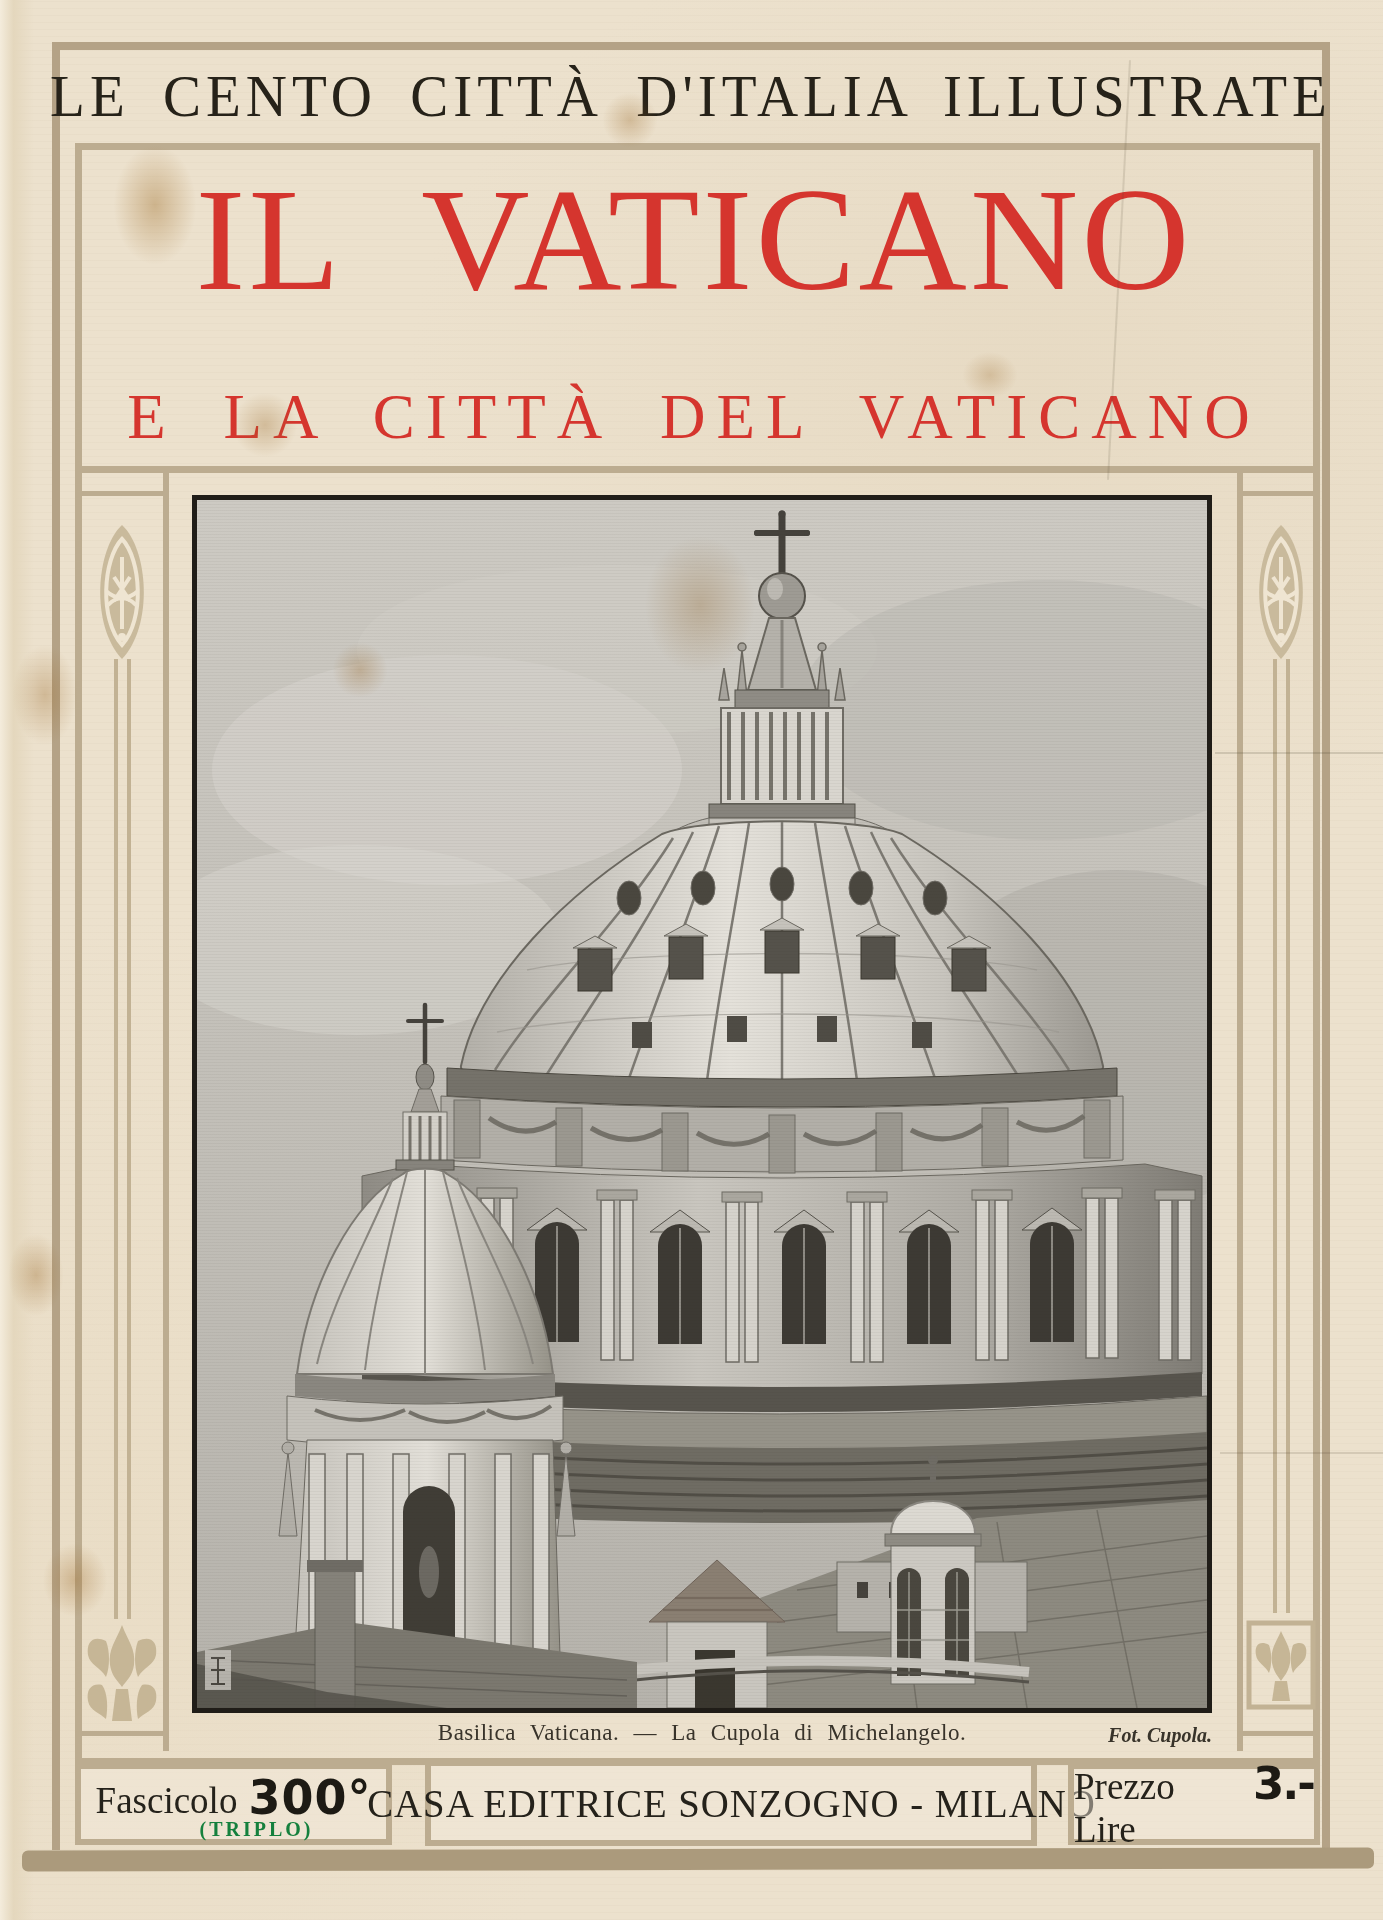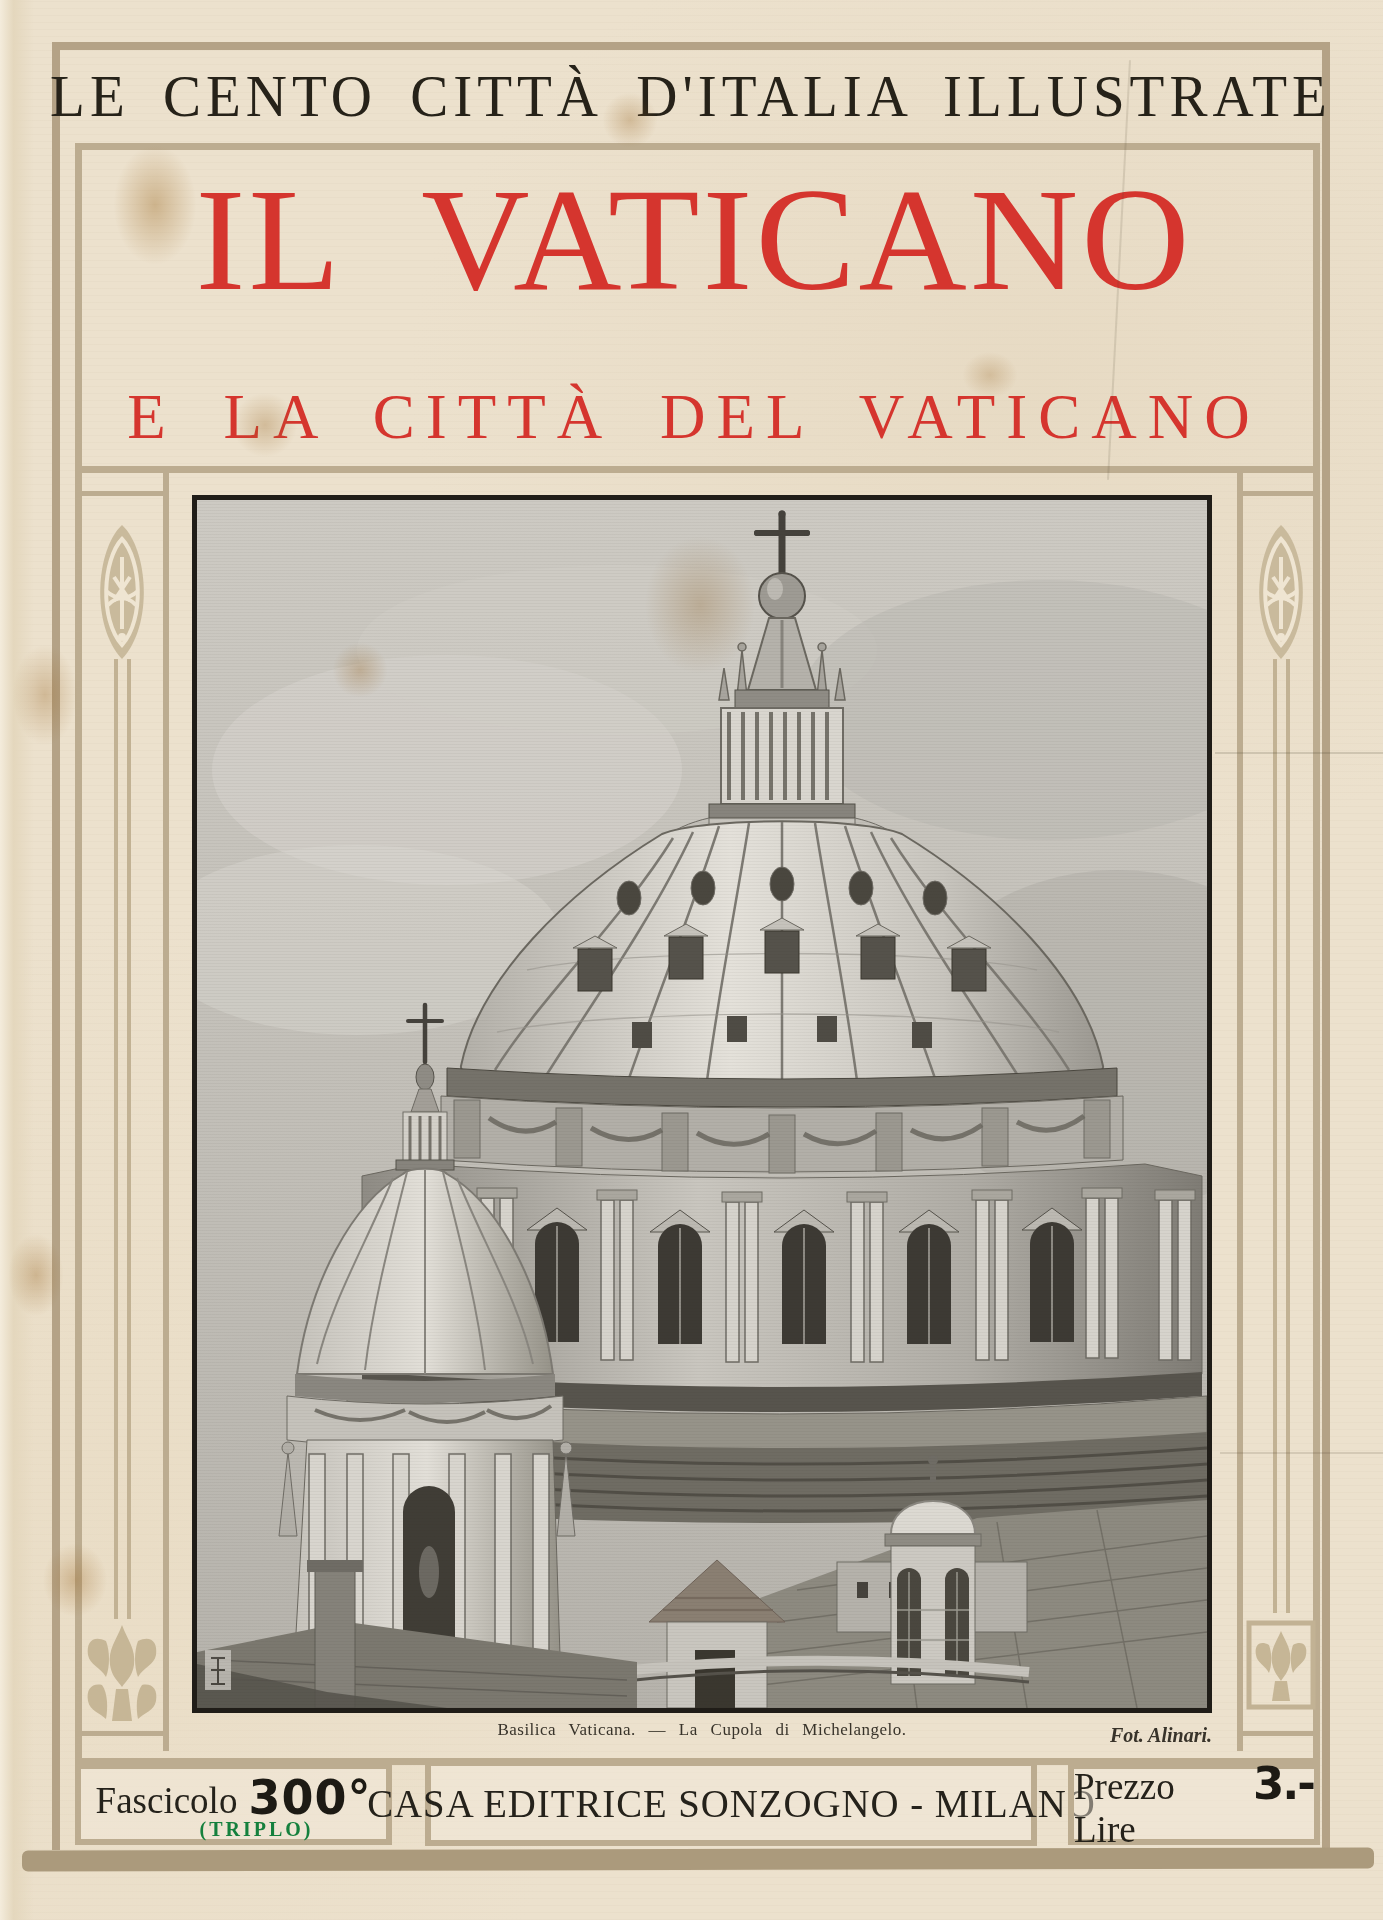--- a/index.html
+++ b/index.html
@@ -34,21 +34,21 @@
     font-size:63px;letter-spacing:11px;word-spacing:20px;color:#d5352e;white-space:nowrap;}
   
   .side-panel{top:473px;height:1278px;}
   .side-panel.left{left:82px;width:81px;border-right:6px solid #bcac90;}
   .side-panel.right{left:1237px;width:76px;border-left:6px solid #bcac90;}
   
   .photo{left:192px;top:495px;width:1020px;height:1218px;border:5px solid #201d18;box-sizing:border-box;background:#c5c2bc;}
   .photo:after{content:"";position:absolute;inset:0;
     background:repeating-linear-gradient(0deg, rgba(40,35,25,.045) 0 1px, rgba(0,0,0,0) 1px 3px);}
   .caption-row{left:192px;top:1720px;width:1020px;height:36px;}
-  .caption{position:absolute;left:0;width:100%;text-align:center;font-size:17px;letter-spacing:.5px;word-spacing:8px;color:#38332a;}
+  .caption{position:absolute;left:0;width:100%;text-align:center;font-size:23px;letter-spacing:.5px;word-spacing:8px;color:#38332a;}
   .credit{position:absolute;right:0px;top:4px;width:190px;text-align:right;font-size:20px;font-weight:bold;font-style:italic;color:#38332a;}
   
   .fbox{top:1763px;height:82px;border:6px solid #bcac90;box-sizing:border-box;background:rgba(243,236,222,.45);
     display:flex;align-items:center;justify-content:center;}
   .fbox.issue{left:75px;width:317px;flex-direction:column;padding-top:2px;}
   .fbox.pub{left:425px;top:1760px;width:612px;height:86px;flex-direction:row;}
   .fbox.price{left:1068px;width:252px;}
   .issue-line{display:flex;align-items:baseline;gap:11px;}
   .issue-label{font-size:37px;color:#25221b;}
   .issue-number{font-family:"DejaVu Sans",sans-serif;font-weight:bold;font-size:46px;letter-spacing:1px;color:#1d1a14;transform:scaleY(1.05);}
@@ -441,21 +441,21 @@
       <g opacity=".8">
         <rect x="8" y="1150" width="26" height="40" fill="#ccc9c2"></rect>
         <path d="M14,1158 L28,1158 M21,1158 L21,1184 M14,1170 L28,1170 M14,1184 L28,1184" stroke="#45423c" stroke-width="2"></path>
       </g>
     </g>
   </svg>
 </div>
 
 <div class="abs caption-row">
   <div class="caption">Basilica Vaticana. — La Cupola di Michelangelo.</div>
-  <div class="credit">Fot. Alinari.</div>
+  <div class="credit">Fot. Cupola.</div>
 </div>
 
 <div class="abs fbox issue">
   <div class="issue-line">
     <span class="issue-label">Fascicolo</span>
     <span class="issue-number">300°</span>
   </div>
   <div class="issue-note">(TRIPLO)</div>
 </div>
 

